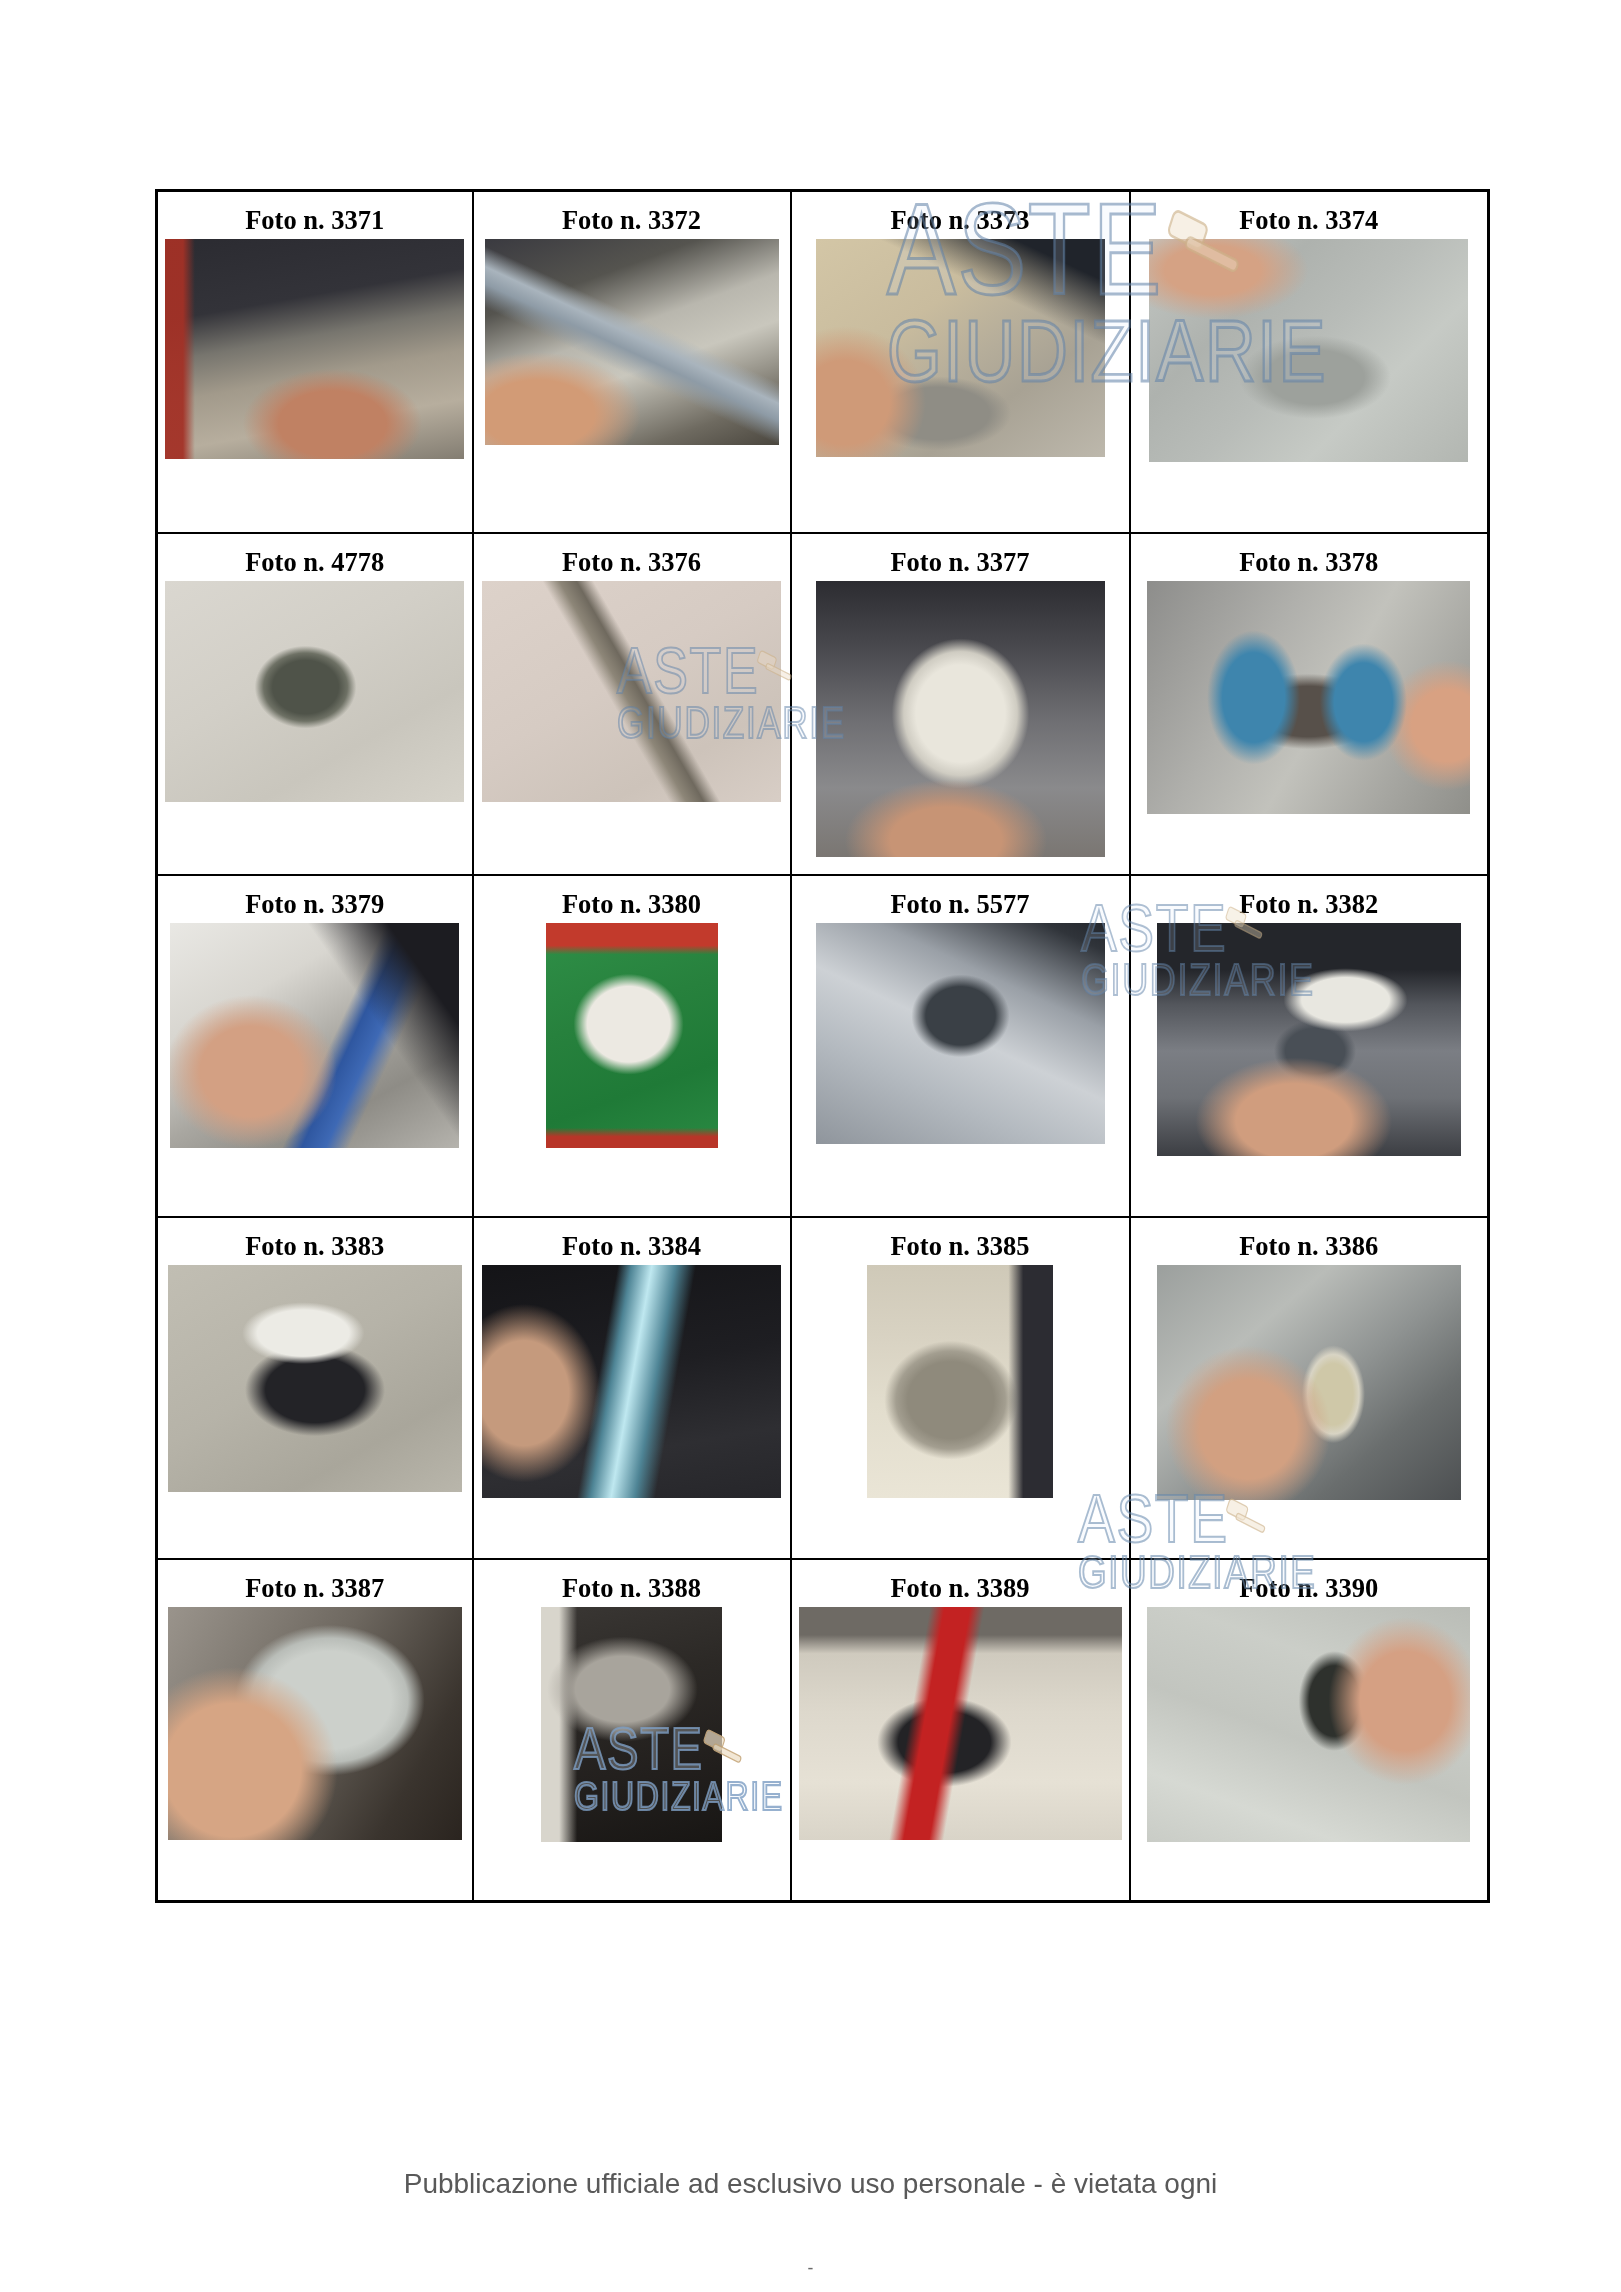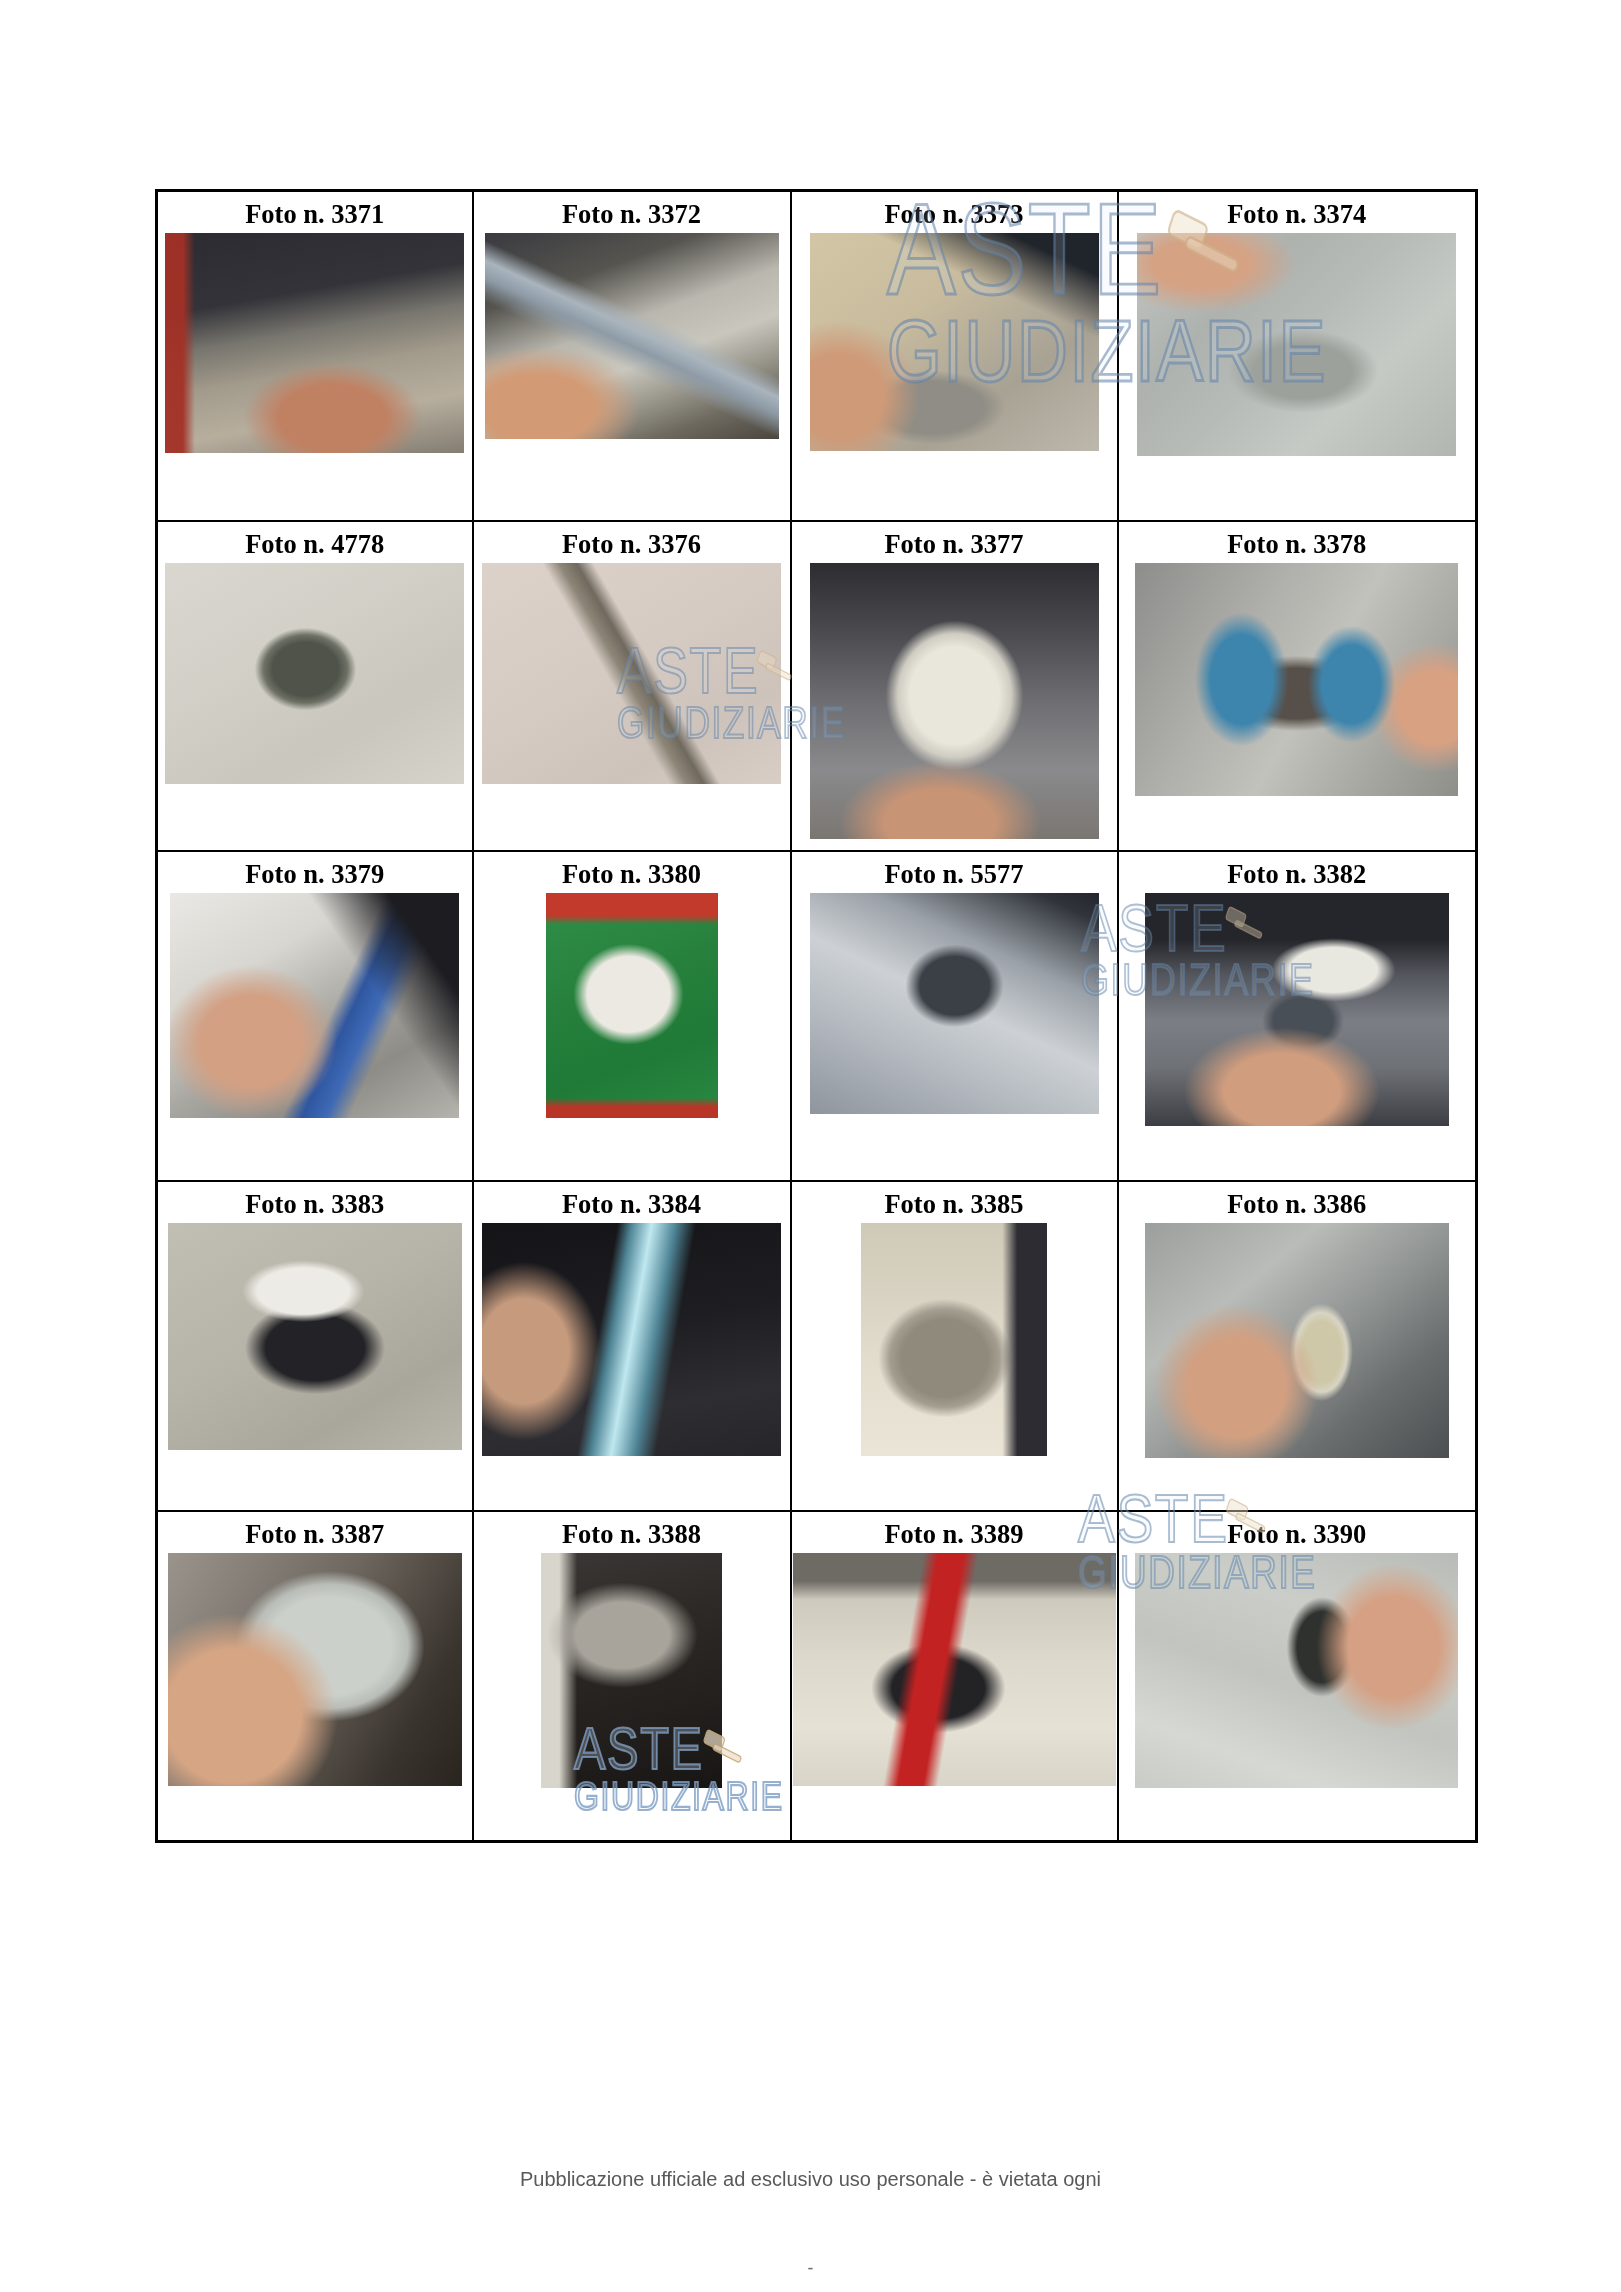--- a/index.html
+++ b/index.html
@@ -2,21 +2,21 @@
 <html><head>
 <meta charset="utf-8">
 <style>
   html,body{margin:0;padding:0;background:#ffffff;}
   .sheet{position:relative;width:1621px;height:2293px;background:#ffffff;overflow:hidden;
          font-family:"Liberation Serif",serif;}
 
   
   table.grid{position:absolute;left:155px;top:189px;border-collapse:collapse;
              border:3.9px solid #000;table-layout:fixed;}
-  table.grid td{border:2px solid #000;vertical-align:top;text-align:center;padding:1px;
+  table.grid td{border:2px solid #000;vertical-align:top;text-align:center;padding:7px;
                 height:326px;overflow:hidden;margin-left:21px;}
   .cap{font-weight:bold;font-size:26.5px;line-height:33px;margin-top:4.9px;color:#000;
        font-family:"Liberation Serif",serif;}
   .photo{display:inline-block;margin-top:2px;background:#d0d0c8;}
 
   
   .wm{position:absolute;z-index:6;font-family:"Liberation Sans",sans-serif;
       transform:scaleX(0.8);transform-origin:left top;pointer-events:none;}
   .wm .ln{display:block;letter-spacing:2px;line-height:0.9;
           color:rgba(214,230,245,0.14);-webkit-text-stroke:2.9px rgba(96,130,168,0.55);}
@@ -37,21 +37,21 @@
   .wm5 .gavel{left:155px;top:5.9px;width:63px;opacity:0.95;}
 
   
   .www{position:absolute;left:0;width:100%;top:1887px;text-align:center;z-index:2;
        font-family:"Liberation Sans",sans-serif;font-size:122px;letter-spacing:-2px;
        color:#ffffff;-webkit-text-stroke:2.4px #c8c8c8;
        text-shadow:0 0 11.8px rgba(165,165,165,0.75),0 0 3.9px rgba(185,185,185,0.9);}
 
   
   .footer-line{position:absolute;left:0;width:100%;text-align:center;
-       font-family:"Liberation Sans",sans-serif;font-size:20px;color:#595959;}
+       font-family:"Liberation Sans",sans-serif;font-size:28px;color:#595959;}
   .f1{top:2168px;} .f2{top:2221px;}
   .pagemark{position:absolute;left:0;width:100%;text-align:center;top:2258px;
        font-family:"Liberation Sans",sans-serif;font-size:17.6px;color:#6a6a6a;}
 </style>
 </head>
 <body>
 
 <div class="sheet">
 
   <table class="grid">

